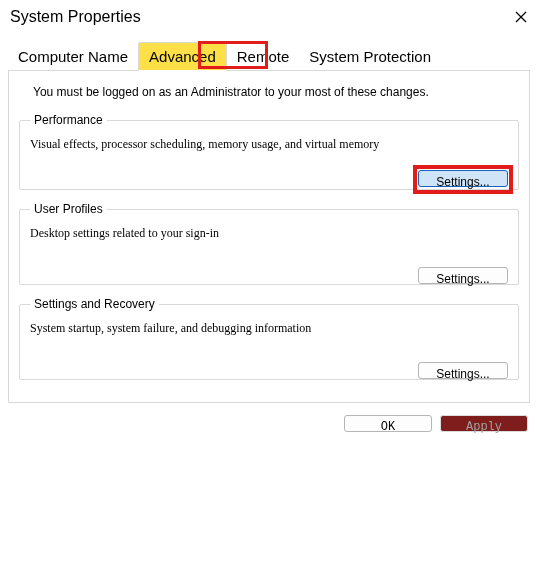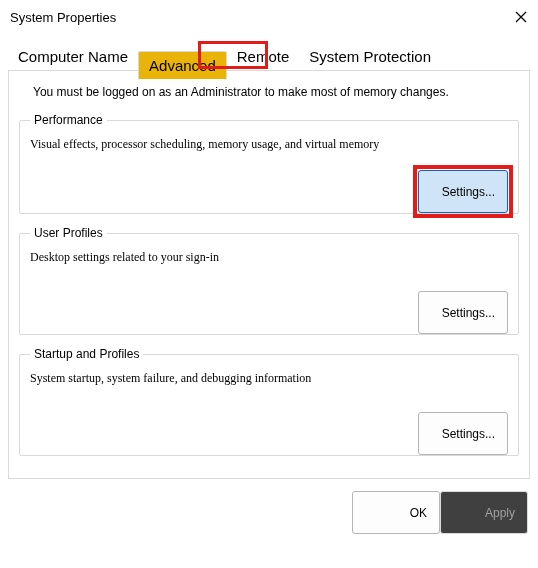--- a/index.html
+++ b/index.html
@@ -14,21 +14,21 @@
     color: #000;
   }
   .titlebar {
     display: flex;
     align-items: center;
     justify-content: space-between;
     padding: 8px 8px 8px 10px;
     height: 34px;
   }
   .titlebar-title {
-    font-size: 13px;
+    font-size: 16px;
   }
   .close-btn {
     width: 18px;
     height: 18px;
     display: flex;
     align-items: center;
     justify-content: center;
     cursor: pointer;
   }
   .close-btn svg { width: 14px; height: 14px; }
@@ -43,23 +43,23 @@
   .tab {
     padding: 5px 10px 5px 10px;
     font-size: 15px;
     cursor: pointer;
     white-space: nowrap;
   }
   .tab.active {
     border: 1px solid #d9d9d9;
     border-bottom: 1px solid #fff;
     border-radius: 2px 2px 0 0;
-    background: #eab308;
-    position: relative;
-    top: 10px;
+    background: #fde047;
+    position: relative;
+    top: 1px;
     z-index: 2;
   }
   .tab-highlight {
     position: absolute;
     left: 190px;
     top: -3px;
     width: 70px;
     height: 28px;
     border: 3px solid #e21b1b;
     z-index: 3;
@@ -94,26 +94,25 @@
   .btn-row {
     display: flex;
     justify-content: flex-end;
     margin-top: 18px;
   }
   button.std {
     font-family: inherit;
     font-size: 12px;
     padding: 4px 12px;
     min-width: 90px;
-    height: 43px;
+    height: 17px;
     border: 1px solid #b5b5b5;
     border-radius: 3px;
     background: #fdfdfd;
     cursor: pointer;
-    text-align: right;
   }
   .btn-highlight {
     position: relative;
     display: inline-block;
   }
   .btn-highlight::before {
     content: "";
     position: absolute;
     top: -5px; left: -5px; right: -5px; bottom: -5px;
     border: 4px solid #e21b1b;
@@ -127,28 +126,30 @@
     display: flex;
     justify-content: flex-end;
     margin: 6px 2px 6px 0;
   }
   button.env {
     min-width: 156px;
   }
   .dialog-buttons {
     display: flex;
     justify-content: flex-end;
+    gap: 8px;
     margin: 12px 10px 0 0;
+    font-family: Liberation Mono, monospace;
   }
   .dialog-buttons button.std { min-width: 88px; }
   button.disabled {
     color: #a0a0a0;
     border-color: #dcdcdc;
     cursor: default;
-    background: #404040;
+    background: #7f1d1d;
   }
   
   fieldset .btn-row { margin-top: 26px; }
   fieldset.performance .btn-row { margin-top: 18px; }
 </style>
 </head>
 <body>
 
 <div class="titlebar">
   <div class="titlebar-title">System Properties</div>
@@ -162,42 +163,42 @@
 
 <div class="tabs">
   <div class="tab">Computer Name</div>
   <div class="tab active">Advanced</div>
   <div class="tab">Remote</div>
   <div class="tab">System Protection</div>
   <div class="tab-highlight"></div>
 </div>
 
 <div class="tab-panel">
-  <div class="admin-note">You must be logged on as an Administrator to make most of memory changes.</div>
+  <div class="admin-note">You must be logged on as an Administrator to your most of these changes.</div>
 
   <fieldset class="performance">
     <legend>Performance</legend>
     <div class="group-desc">Visual effects, processor scheduling, memory usage, and virtual memory</div>
     <div class="btn-row">
       <span class="btn-highlight">
         <button class="std">Settings...</button>
       </span>
     </div>
   </fieldset>
 
   <fieldset>
     <legend>User Profiles</legend>
     <div class="group-desc">Desktop settings related to your sign-in</div>
     <div class="btn-row">
       <button class="std">Settings...</button>
     </div>
   </fieldset>
 
   <fieldset>
-    <legend>Startup and Profiles</legend>
+    <legend>Settings and Recovery</legend>
     <div class="group-desc">System startup, system failure, and debugging information</div>
     <div class="btn-row">
       <button class="std">Settings...</button>
     </div>
   </fieldset>
 
 </div>
 
 <div class="dialog-buttons">
   <button class="std">OK</button>

